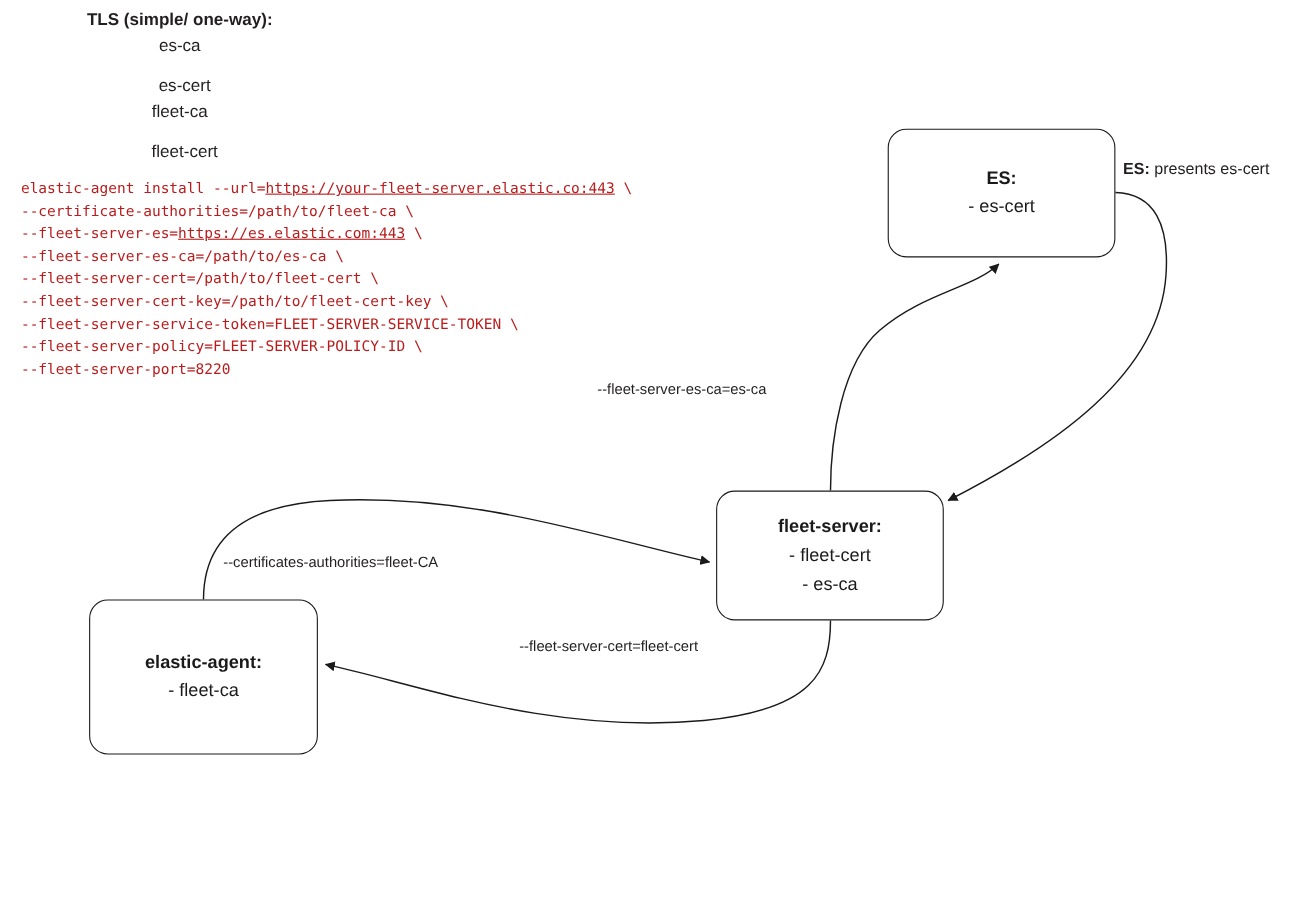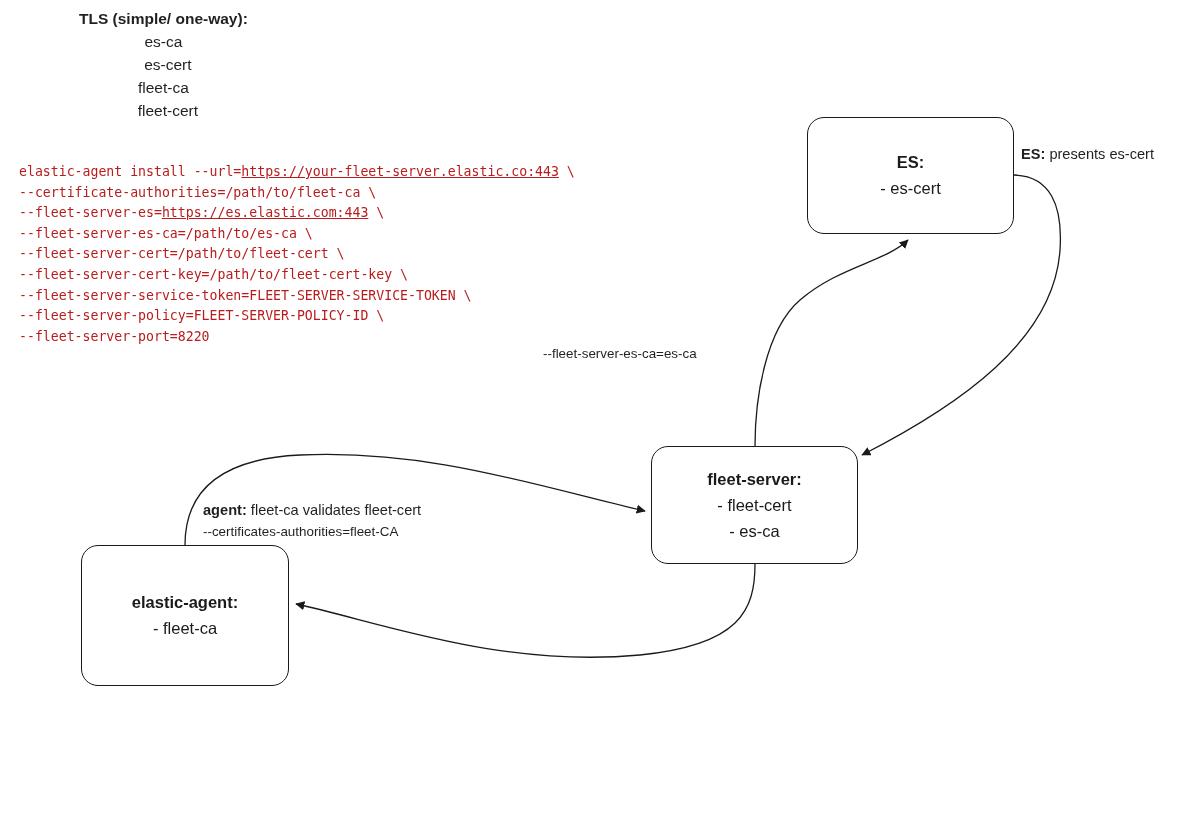--- a/index.html
+++ b/index.html
@@ -29,20 +29,21 @@
   }
   #legend .legend-title {
     font-weight: bold;
     font-size: 15.5px;
   }
   #legend .legend-line {
     font-weight: normal;
   }
   #legend .legend-indent {
     padding-left: 9px;
+    margin-top: 14px;
   }
 
   
   #command-block {
     position: absolute;
     left: 19px;
     top: 162px;
     font-family: "DejaVu Sans Mono", "Liberation Mono", monospace;
     font-size: 13.2px;
     line-height: 20.6px;
@@ -163,20 +164,18 @@
   <div>
     <span class="lab-bold">ES:</span><span> presents es-cert</span>
   </div>
 </div>
 
 <div class="edge-label" id="label-fs-validates">
   <div class="lab-mono">--fleet-server-es-ca=es-ca</div>
 </div>
 
 <div class="edge-label" id="label-agent-validates">
-  <div>
-    <span class="lab-bold">agent:</span><span> fleet-ca validates fleet-cert</span>
-  </div>
   <div class="lab-mono">--certificates-authorities=fleet-CA</div>
 </div>
 
 <div class="edge-label" id="label-fs-presents">
+  <div class="lab-mono">--fleet-server-cert=fleet-cert</div>
 </div>
 
 </body></html>

